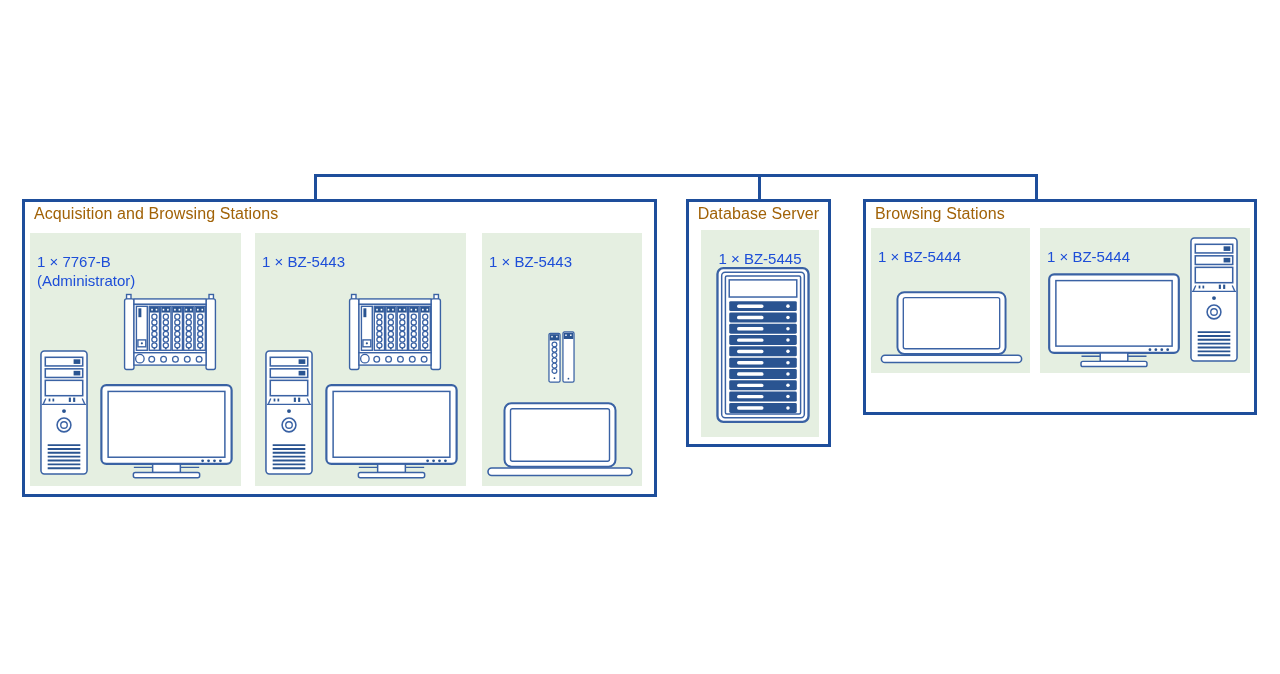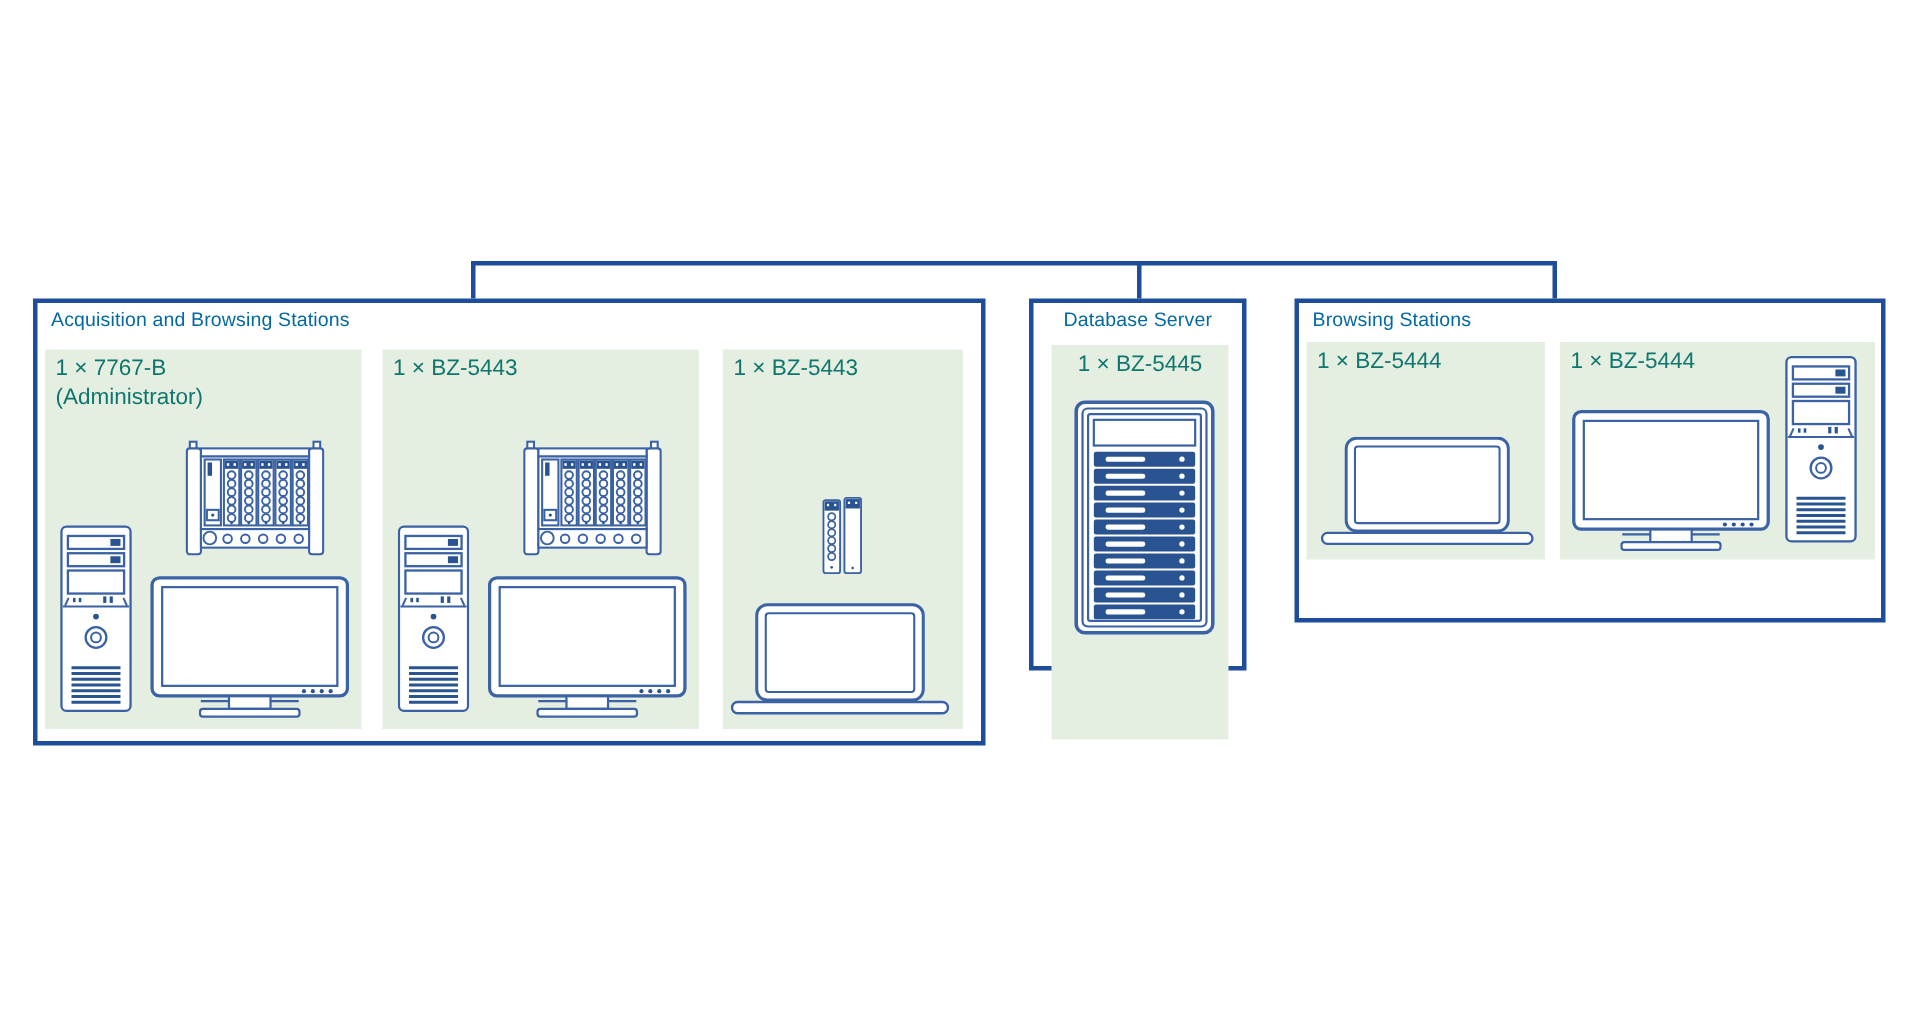--- a/index.html
+++ b/index.html
@@ -2,43 +2,43 @@
 <html><head>
 <meta charset="utf-8">
 <style>
   html,body{margin:0;padding:0;background:#ffffff;}
   .canvas{
     position:relative;width:1280px;height:674px;background:#ffffff;
     font-family:"Liberation Sans",sans-serif;color:#3b3b3a;overflow:hidden;
   }
   .conn{position:absolute;background:#1e4e9b;}
   .box{position:absolute;border:3px solid #1e4e9b;background:#ffffff;box-sizing:border-box;}
-  .box-title{position:absolute;font-size:13px;letter-spacing:.1px;color:#0369a1;white-space:nowrap;}
+  .box-title{position:absolute;font-size:16px;letter-spacing:.1px;color:#a16207;white-space:nowrap;}
   .box-title.centered{left:0;width:100%;text-align:center;}
   .panel{position:absolute;background:#e5efe1;}
-  .panel-label{position:absolute;left:7px;top:3px;font-size:15px;line-height:19px;color:#0f766e;}
+  .panel-label{position:absolute;left:7px;top:19px;font-size:15px;line-height:19px;color:#1d4ed8;}
   .panel-label.centered{left:0;width:100%;text-align:center;}
   .eq{position:absolute;display:block;}
 
   
   .box-acq{left:22px;top:199px;width:635px;height:298px;}
   .box-acq .box-title{left:9px;top:3px;}
   .p-a1{left:5px;top:31px;width:211px;height:253px;}
   .p-a2{left:230px;top:31px;width:211px;height:253px;}
   .p-a3{left:457px;top:31px;width:160px;height:253px;}
   .eq-rack-a{left:93px;top:60px;width:94px;height:79px;}
   .eq-tower-a{left:10px;top:115px;width:48px;height:129px;}
   .eq-monitor-a{left:70px;top:151px;width:133px;height:95px;}
   .eq-minimod{left:66px;top:97px;width:27px;height:55px;}
   .eq-laptop-a{left:5px;top:169px;width:146px;height:76px;}
 
   
   .box-db{left:686px;top:199px;width:145px;height:248px;}
   .box-db .box-title{top:3px;}
-  .p-db{left:12px;top:28px;width:118px;height:263px;}
+  .p-db{left:12px;top:28px;width:118px;height:207px;}
   .eq-server{left:15px;top:35px;width:94px;height:160px;}
 
   
   .box-brw{left:863px;top:199px;width:394px;height:216px;}
   .box-brw .box-title{left:9px;top:3px;}
   .p-b1{left:5px;top:26px;width:159px;height:145px;}
   .p-b2{left:174px;top:26px;width:210px;height:145px;}
   .eq-laptop-b{left:9px;top:63px;width:143px;height:74px;}
   .eq-monitor-b{left:8px;top:45px;width:132px;height:95px;}
   .eq-tower-b{left:150px;top:7px;width:48px;height:129px;}

